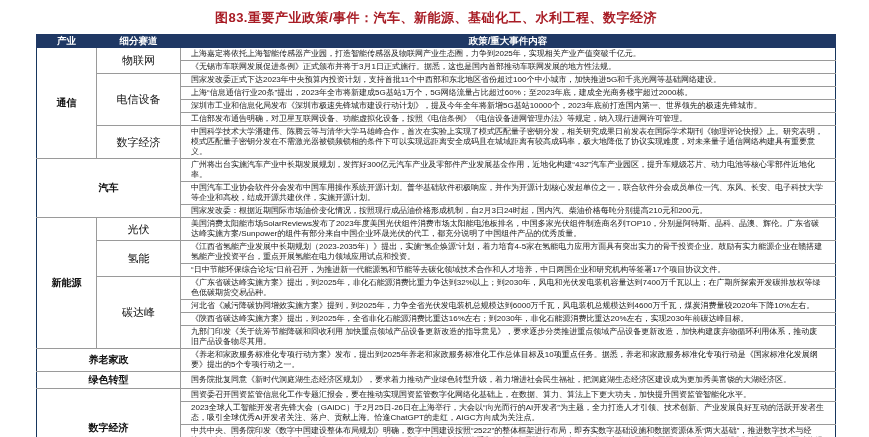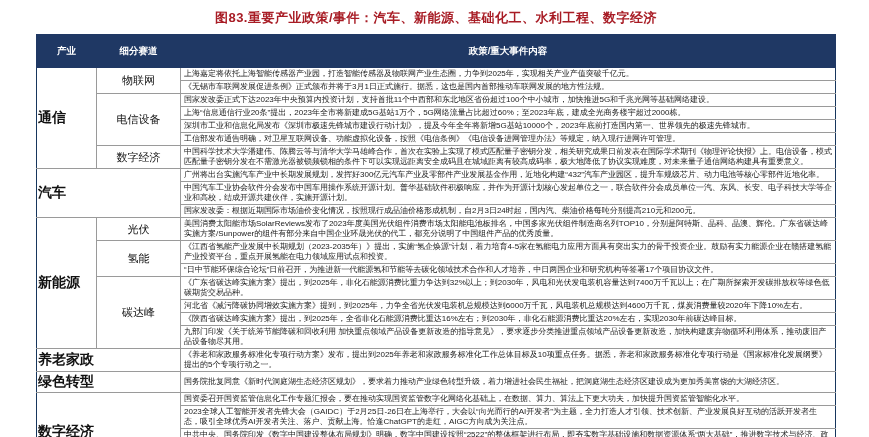--- a/index.html
+++ b/index.html
@@ -25,36 +25,36 @@
   table.policy-table{
     border-collapse:collapse;table-layout:fixed;width:800px;
     border:1.5px solid var(--border-dark,#17365D);
   }
   col.c-industry{width:60px;}
   col.c-segment{width:84px;}
   thead th{
     background:var(--header-bg,#1F3864);
     color:var(--header-text,#fff);
     font-size:9.5px;font-weight:bold;
-    padding:11px 0;border:1px solid var(--header-bg,#1F3864);
+    padding:1px 0;border:1px solid var(--header-bg,#1F3864);
     line-height:1.1;
   }
   td{
     border:1px solid var(--border-light,#9a9a9a);
     vertical-align:middle;
   }
   td.industry{
-    font-weight:bold;font-size:14px;
+    text-align:center;font-weight:bold;font-size:10px;
     border-left:none;color:#111;
   }
   td.segment{
     text-align:center;font-size:11px;color:#111;
   }
   td.event{
-    font-size:8px;line-height:10px;padding:1px 3px;
+    font-size:8px;line-height:10px;padding:1px 10px;
     border-right:none;color:#1a1a1a;
     word-break:break-all;
   }
   tr.group-start td{border-top:1px solid var(--border-group,#4d4d4d);}
   tbody tr:last-child td{border-bottom:none;}
 </style>
 </head>
 <body>
 
 <div class="page">
@@ -90,21 +90,21 @@
           <td class="event">上海“信息通信行业20条”提出，2023年全市将新建成5G基站1万个，5G网络流量占比超过60%；至2023年底，建成全光商务楼宇超过2000栋。</td>
         </tr>
         <tr>
           <td class="event">深圳市工业和信息化局发布《深圳市极速先锋城市建设行动计划》，提及今年全年将新增5G基站10000个，2023年底前打造国内第一、世界领先的极速先锋城市。</td>
         </tr>
         <tr>
           <td class="event">工信部发布通告明确，对卫星互联网设备、功能虚拟化设备，按照《电信条例》《电信设备进网管理办法》等规定，纳入现行进网许可管理。</td>
         </tr>
         <tr>
           <td class="segment" rowspan="1">数字经济</td>
-          <td class="event">中国科学技术大学潘建伟、陈腾云等与清华大学马雄峰合作，首次在实验上实现了模式匹配量子密钥分发，相关研究成果日前发表在国际学术期刊《物理评论快报》上。电信设备，模式匹配量子密钥分发在不需激光器被锁频锁相的条件下可以实现远距离安全成码且在城域距离有较高成码率，极大地降低了协议实现难度，对未来量子通信网络构建具有重要意义。</td>
+          <td class="event">中国科学技术大学潘建伟、陈腾云等与清华大学马雄峰合作，首次在实验上实现了模式匹配量子密钥分发，相关研究成果日前发表在国际学术期刊《物理评论快报》上。研究表明，模式匹配量子密钥分发在不需激光器被锁频锁相的条件下可以实现远距离安全成码且在城域距离有较高成码率，极大地降低了协议实现难度，对未来量子通信网络构建具有重要意义。</td>
         </tr>
         <tr class="group-start">
           <td class="industry" rowspan="3" colspan="2">汽车</td>
           <td class="event">广州将出台实施汽车产业中长期发展规划，发挥好300亿元汽车产业及零部件产业发展基金作用，近地化构建“432”汽车产业园区，提升车规级芯片、动力电池等核心零部件近地化率。</td>
         </tr>
         <tr>
           <td class="event">中国汽车工业协会软件分会发布中国车用操作系统开源计划。普华基础软件积极响应，并作为开源计划核心发起单位之一，联合软件分会成员单位一汽、东风、长安、电子科技大学等企业和高校，结成开源共建伙伴，实施开源计划。</td>
         </tr>
         <tr>
           <td class="event">国家发改委：根据近期国际市场油价变化情况，按照现行成品油价格形成机制，自2月3日24时起，国内汽、柴油价格每吨分别提高210元和200元。</td>

